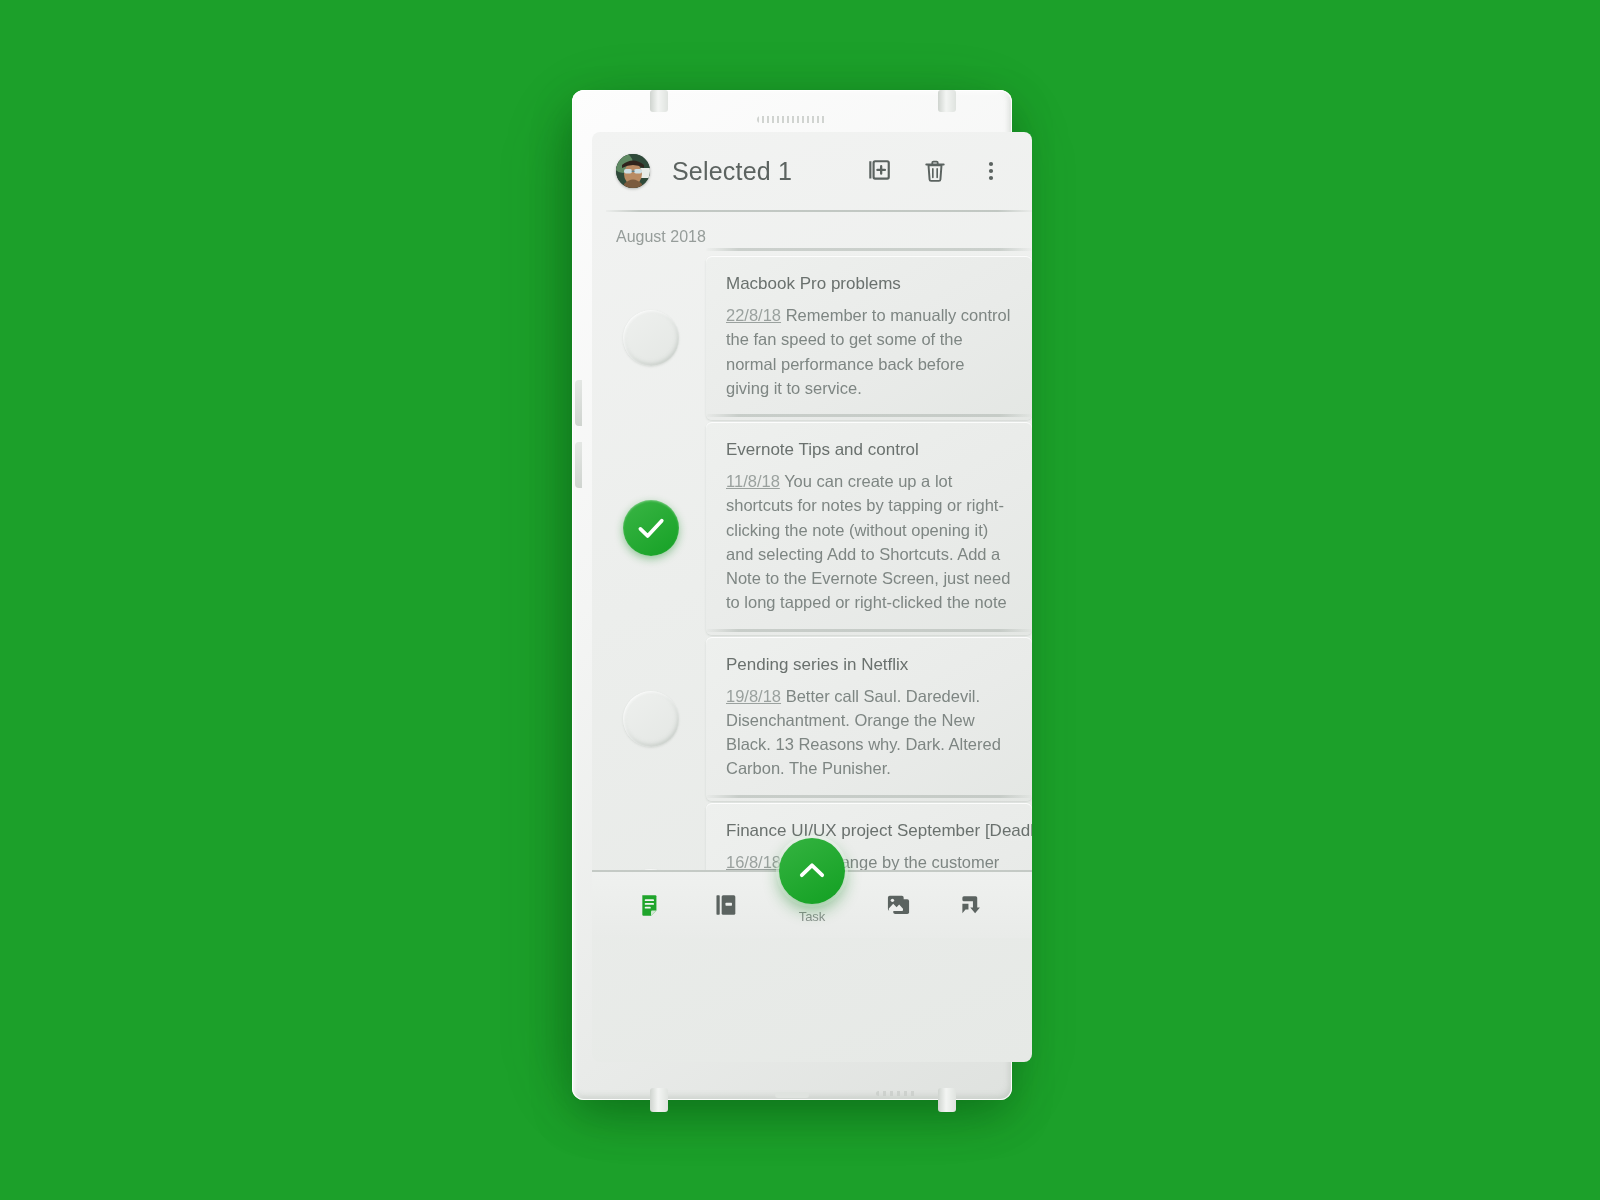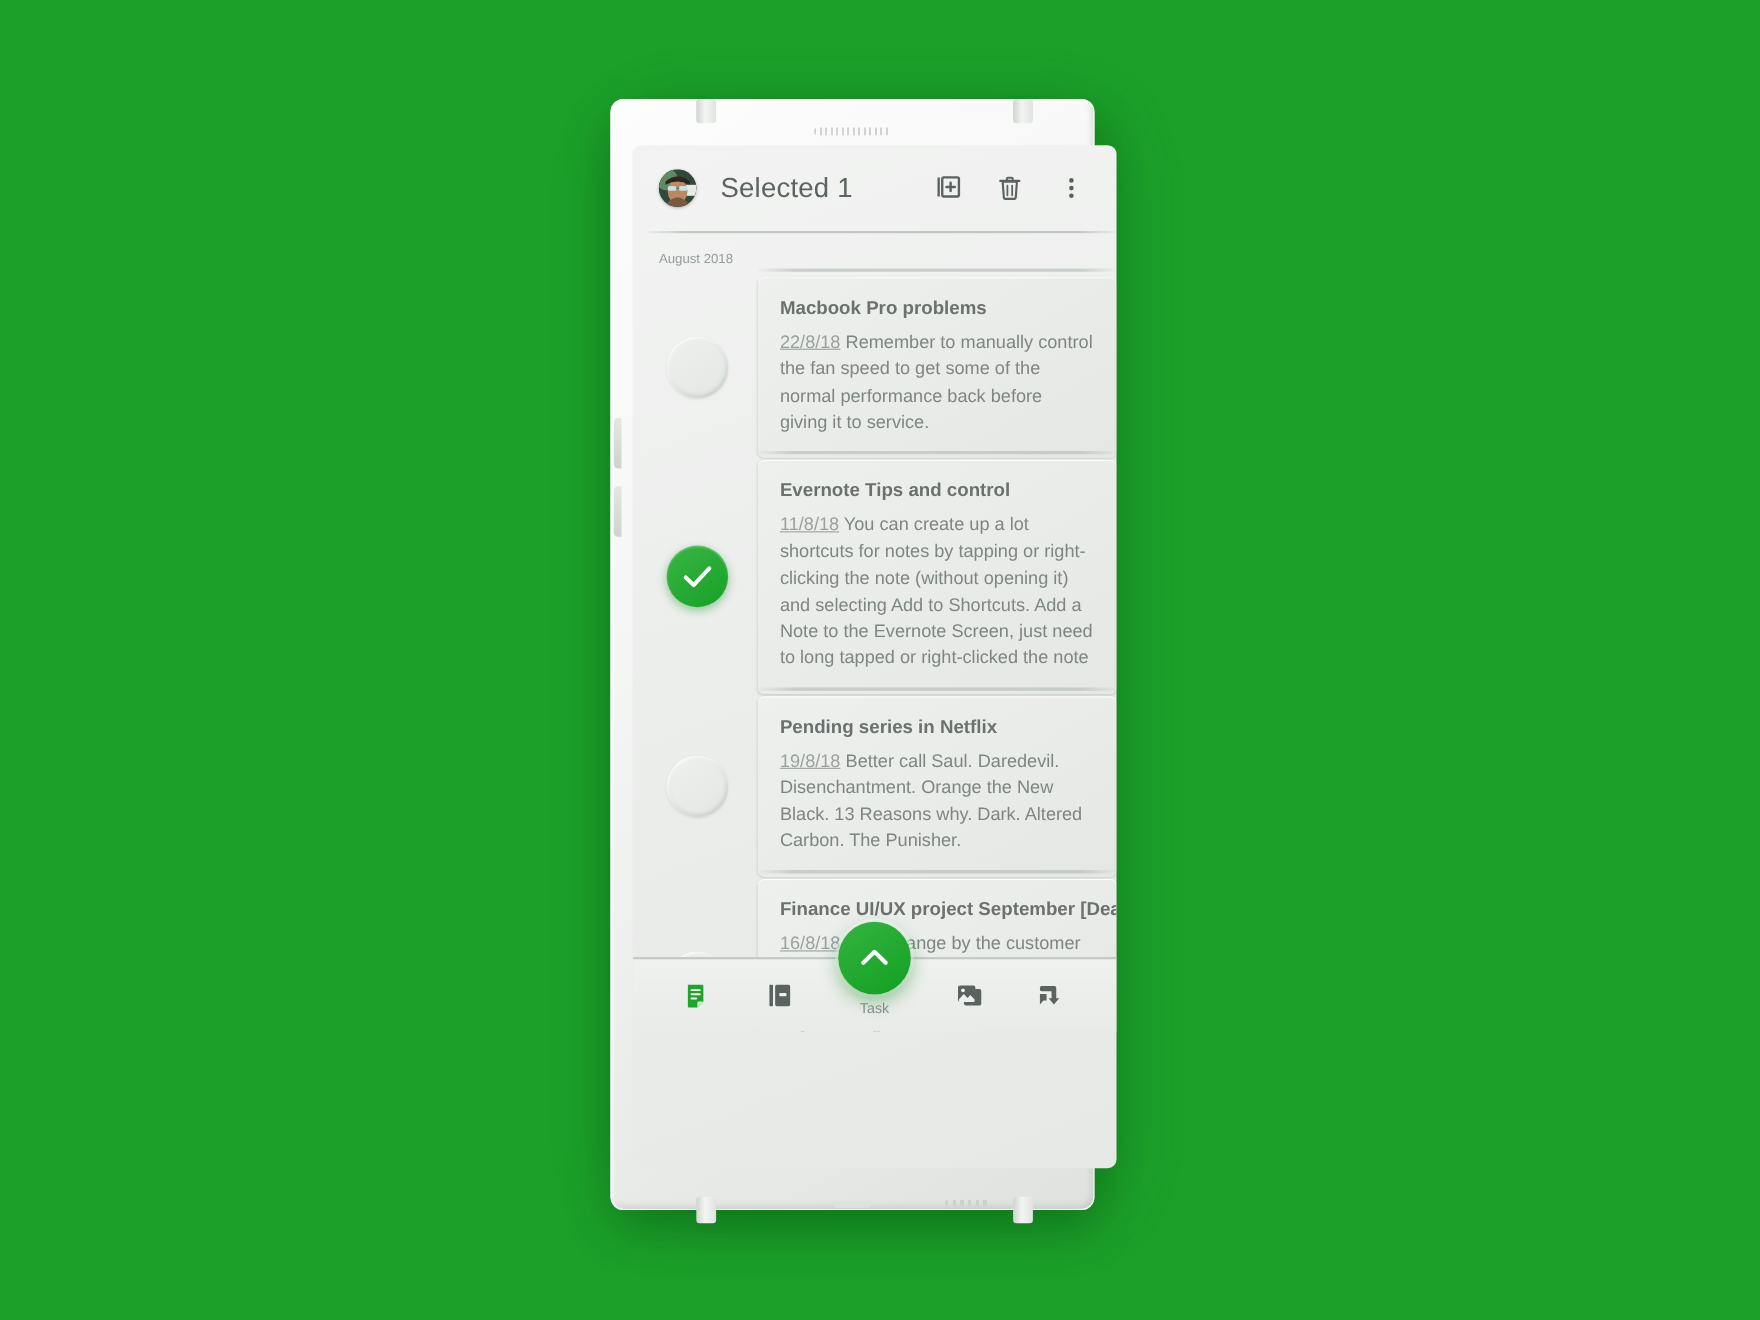--- a/index.html
+++ b/index.html
@@ -31,21 +31,21 @@
     top: 22px;
     width: 452px;
     height: 1000px;
     border-radius: 60px;
     background: rgba(0, 60, 10, 0.30);
     filter: blur(28px);
   }
 
   .device-body {
     position: absolute;
-    left: 7px;
+    left: 24px;
     top: 8px;
     width: 440px;
     height: 1010px;
     border-radius: 12px;
     background: linear-gradient(145deg, #fdfdfd 0%, #f4f5f4 40%, #e9ebe9 75%, #dfe2df 100%);
     box-shadow:
       inset 0 0 0 1px rgba(255,255,255,0.9),
       inset 2px 2px 5px rgba(255,255,255,0.95),
       inset -2px -3px 6px rgba(160,170,160,0.45),
       0 18px 40px rgba(0,70,12,0.28);
@@ -196,21 +196,21 @@
 
   
   .list-area {
     position: relative;
     height: 726px;
     padding-top: 8px;
     overflow: hidden;
   }
 
   .month-label {
-    font-size: 12px;
+    font-size: 16px;
     color: #969d9a;
     padding: 8px 16px 10px 24px;
   }
 
   .note-row {
     position: relative;
     display: flex;
     align-items: center;
     padding-left: 30px;
     margin-bottom: 2px;
@@ -263,21 +263,21 @@
     content: "";
     position: absolute;
     left: 0; right: 0; top: -8px;
     height: 3px;
     border-radius: 2px;
     background: linear-gradient(to right, rgba(190,196,190,0.05), rgba(172,180,174,0.55) 10%, rgba(172,180,174,0.55) 90%, rgba(190,196,190,0.05));
   }
 
   .note-title {
     font-size: 17px;
-    font-weight: 700;
+    font-weight: 400;
     color: #6a716e;
     margin-bottom: 9px;
     white-space: nowrap;
   }
 
   .note-body {
     font-size: 16.5px;
     line-height: 1.47;
     color: #7e8683;
     white-space: pre-wrap;

